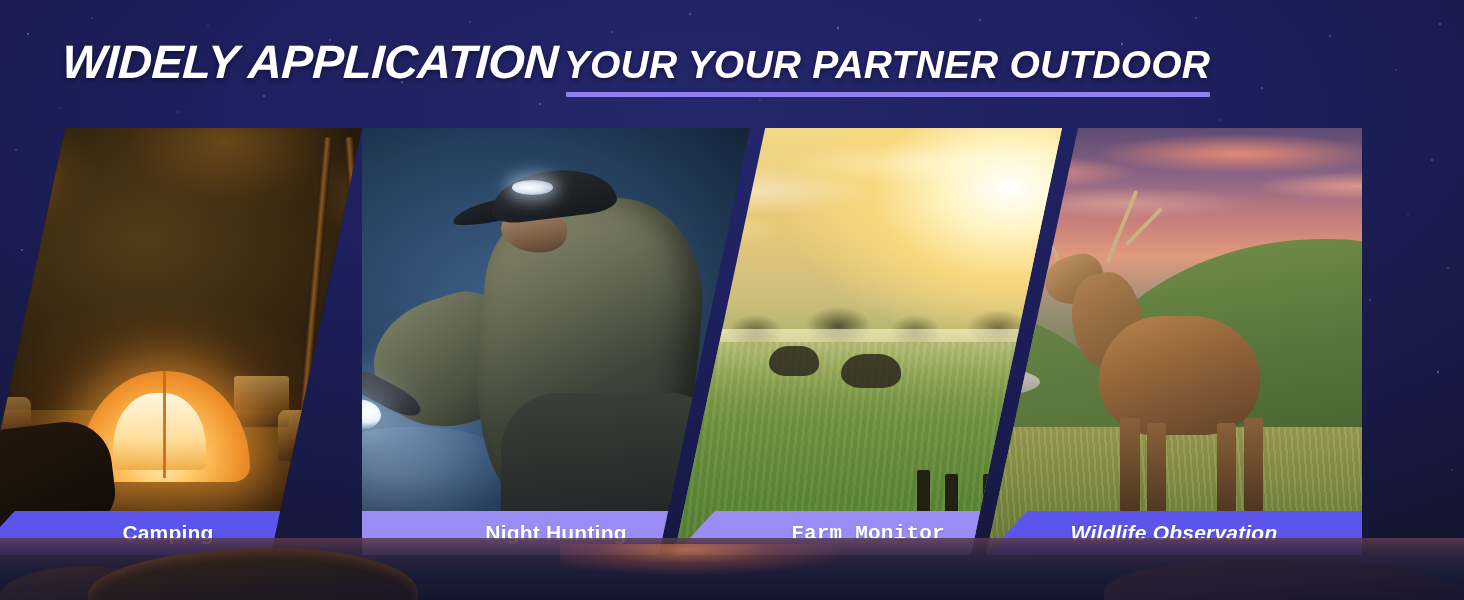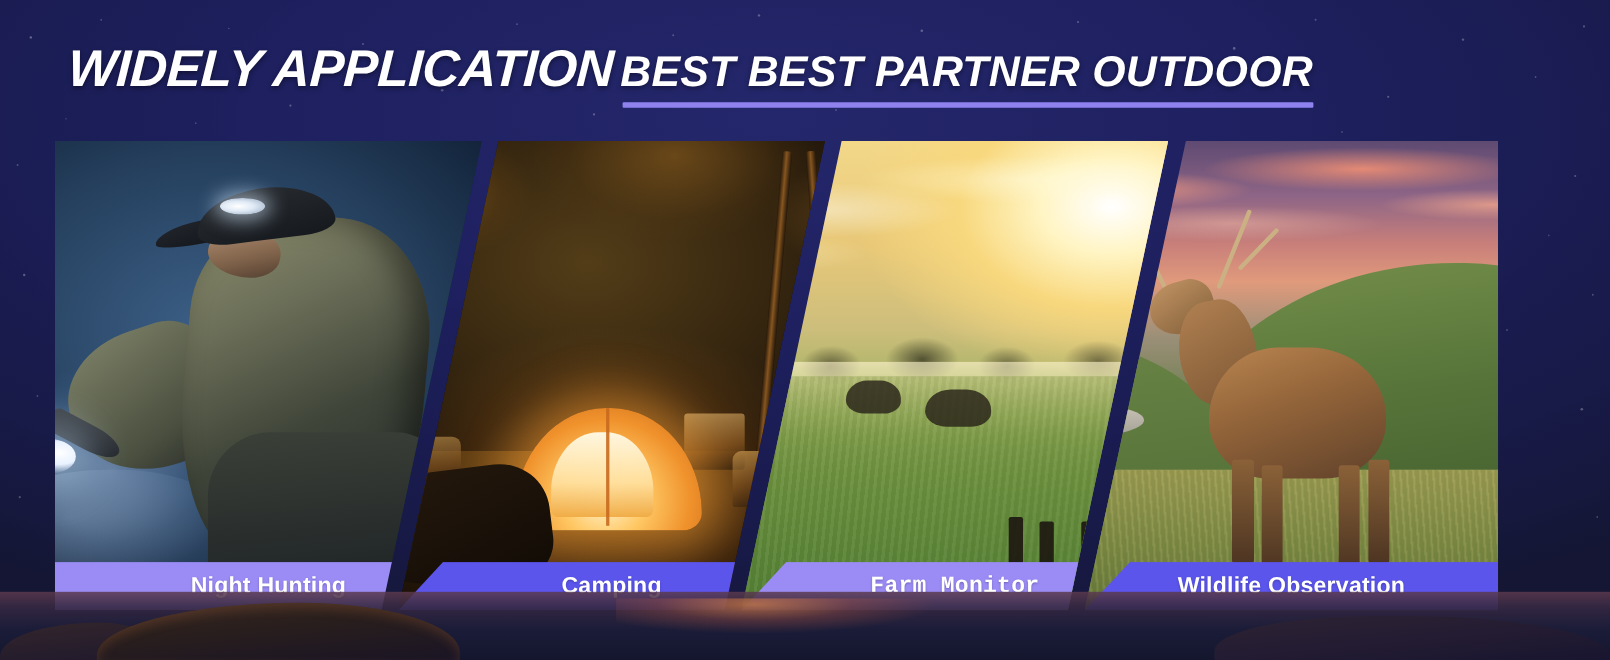--- a/index.html
+++ b/index.html
@@ -522,26 +522,48 @@
       <circle cx="60" cy="108" r=".7" opacity=".36"></circle>
         <circle cx="178" cy="112" r=".8" opacity=".34"></circle>
       <circle cx="1408" cy="214" r=".8" opacity=".34"></circle>
         <circle cx="1344" cy="486" r=".9" opacity=".32"></circle>
     </g>
   </svg>
 
   <div class="heading">
     <span class="title-main">WIDELY APPLICATION</span>
     <span class="subtitle-wrap">
-      <span class="title-sub">BEST BEST PARTNER OUTDOOR</span>
+      <span class="title-sub">YOUR YOUR PARTNER OUTDOOR</span>
       <span class="sub-underline" style="background: rgb(143, 130, 239);"></span>
     </span>
   </div>
 
   <div class="strip">
+
+    <div class="panel" style="width:388px; margin-left:-76px; clip-path: polygon(23.5% 0, 100% 0, 76.5% 100%, 0 100%);">
+      <div class="panel-clip">
+        <div class="scene sc-camp">
+          <div class="canopy"></div>
+          <div class="trunk trunk-a"></div>
+          <div class="trunk trunk-b"></div>
+
+          <div class="camp-ground"></div>
+          <div class="chair chair-l"></div>
+          <div class="cooler"></div>
+          <div class="chair chair-r"></div>
+          <div class="tent"></div>
+          <div class="tent-door"></div>
+          <div class="tent-pole"></div>
+          <div class="log"></div>
+        </div>
+      </div>
+      <div class="caption" style="background:#5b55ec; clip-path: polygon(10.5% 0, 100% 0, 89% 100%, 0 100%);">
+        <span class="caption-label">Camping</span>
+      </div>
+    </div>
 
     <div class="panel" style="width:388px; clip-path: polygon(0 0, 100% 0, 76.5% 100%, 0 100%);">
       <div class="panel-clip">
         <div class="scene sc-night">
           <div class="terrain-night"></div>
           <div class="hunter-arm"></div>
           <div class="hunter-body"></div>
           <div class="hunter-legs"></div>
           <div class="hunter-face"></div>
           <div class="hunter-brim"></div>
@@ -549,42 +571,20 @@
           <div class="headlamp"></div>
           <div class="torch"></div>
           <div class="torch-beam"></div>
         </div>
       </div>
       <div class="caption" style="background:#9b8cf5; clip-path: polygon(0 0, 100% 0, 89% 100%, 0 100%);">
         <span class="caption-label">Night Hunting</span>
       </div>
     </div>
 
-    <div class="panel" style="width:388px; margin-left:-76px; clip-path: polygon(23.5% 0, 100% 0, 76.5% 100%, 0 100%);">
-      <div class="panel-clip">
-        <div class="scene sc-camp">
-          <div class="canopy"></div>
-          <div class="trunk trunk-a"></div>
-          <div class="trunk trunk-b"></div>
-
-          <div class="camp-ground"></div>
-          <div class="chair chair-l"></div>
-          <div class="cooler"></div>
-          <div class="chair chair-r"></div>
-          <div class="tent"></div>
-          <div class="tent-door"></div>
-          <div class="tent-pole"></div>
-          <div class="log"></div>
-        </div>
-      </div>
-      <div class="caption" style="background:#5b55ec; clip-path: polygon(10.5% 0, 100% 0, 89% 100%, 0 100%);">
-        <span class="caption-label">Camping</span>
-      </div>
-    </div>
-
     <div class="panel" style="width:388px; margin-left:-76px; clip-path: polygon(23.5% 0, 100% 0, 76.5% 100%, 0 100%); font-family: Liberation Mono, monospace;">
       <div class="panel-clip">
         <div class="scene sc-farm">
           <div class="farm-sky"></div>
           <div class="treeline"></div>
           <div class="mist"></div>
           <div class="farm-field"></div>
 
           <div class="cow" style="left:32%; top:51%; width:9%; height:7%;"></div>
           <div class="cow" style="left:45%; top:53%; width:11%; height:8%;"></div>
@@ -595,21 +595,21 @@
           <div class="cow-near-leg" style="left:64%; top:81%;"></div>
           <div class="cow-near-leg" style="left:71%; top:81%;"></div>
           <div class="cow-near-leg" style="left:75%; top:80%;"></div>
         </div>
       </div>
       <div class="caption" style="background:#9b8cf5; clip-path: polygon(10.5% 0, 100% 0, 89% 100%, 0 100%);">
         <span class="caption-label">Farm Monitor</span>
       </div>
     </div>
 
-    <div class="panel" style="width:376px; margin-left:-76px; clip-path: polygon(24.5% 0, 100% 0, 100% 100%, 0 100%);">
+    <div class="panel" style="width:376px; margin-left:-76px; clip-path: polygon(24.5% 0, 100% 0, 100% 100%, 0 100%); font-style: italic;">
       <div class="panel-clip">
         <div class="scene sc-wild">
           <div class="wild-sky"></div>
           <div class="hill hill-right"></div>
           <div class="hill hill-left"></div>
           <div class="lake"></div>
           <div class="meadow"></div>
           <div class="antler antler-l"></div>
           <div class="antler antler-l2"></div>
           <div class="antler antler-r"></div>

